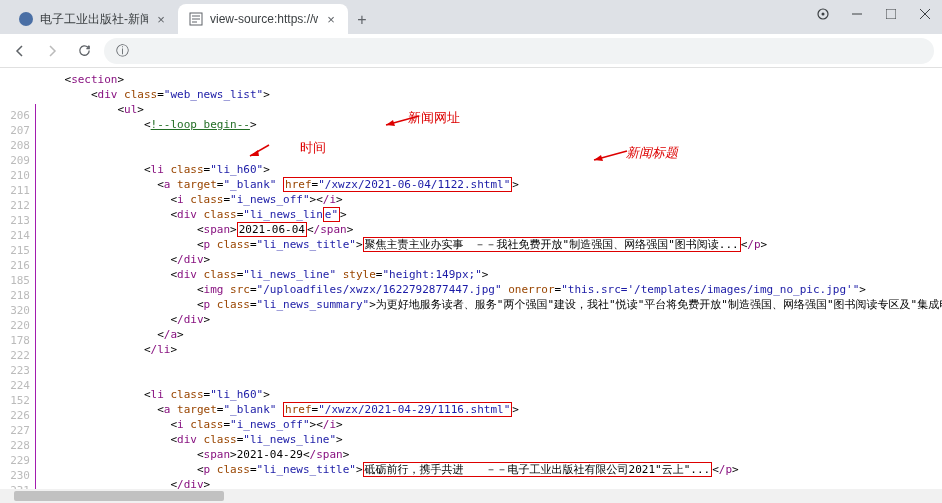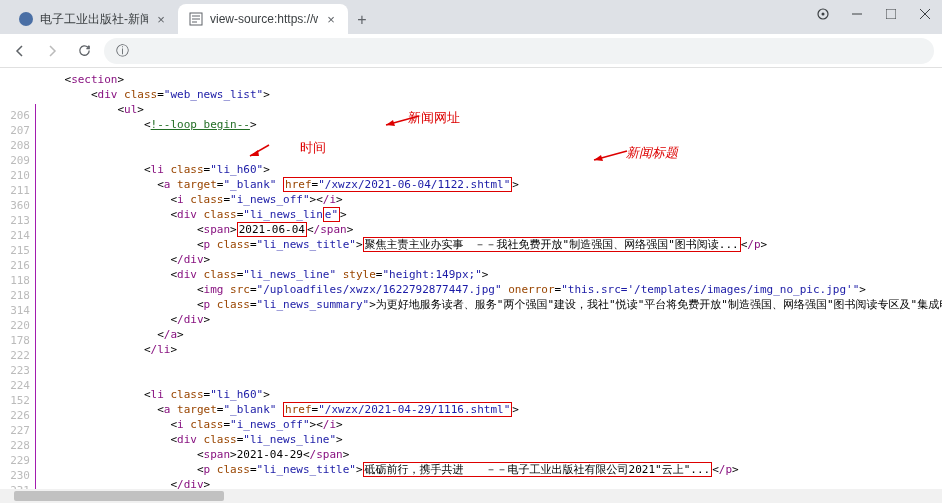--- a/index.html
+++ b/index.html
@@ -102,28 +102,28 @@
 </div>
 
 <div class="content">
   <div class="gutter" id="gutter">
       <div>206</div>
       <div>207</div>
       <div>208</div>
       <div>209</div>
       <div>210</div>
       <div>211</div>
-      <div>360</div>
+      <div>212</div>
       <div>213</div>
       <div>214</div>
       <div>215</div>
       <div>216</div>
-      <div>118</div>
+      <div>185</div>
       <div>218</div>
-      <div>314</div>
+      <div>320</div>
       <div>220</div>
       <div>178</div>
       <div>222</div>
       <div>223</div>
       <div>224</div>
       <div>152</div>
       <div>226</div>
       <div>227</div>
       <div>228</div>
       <div>229</div>

